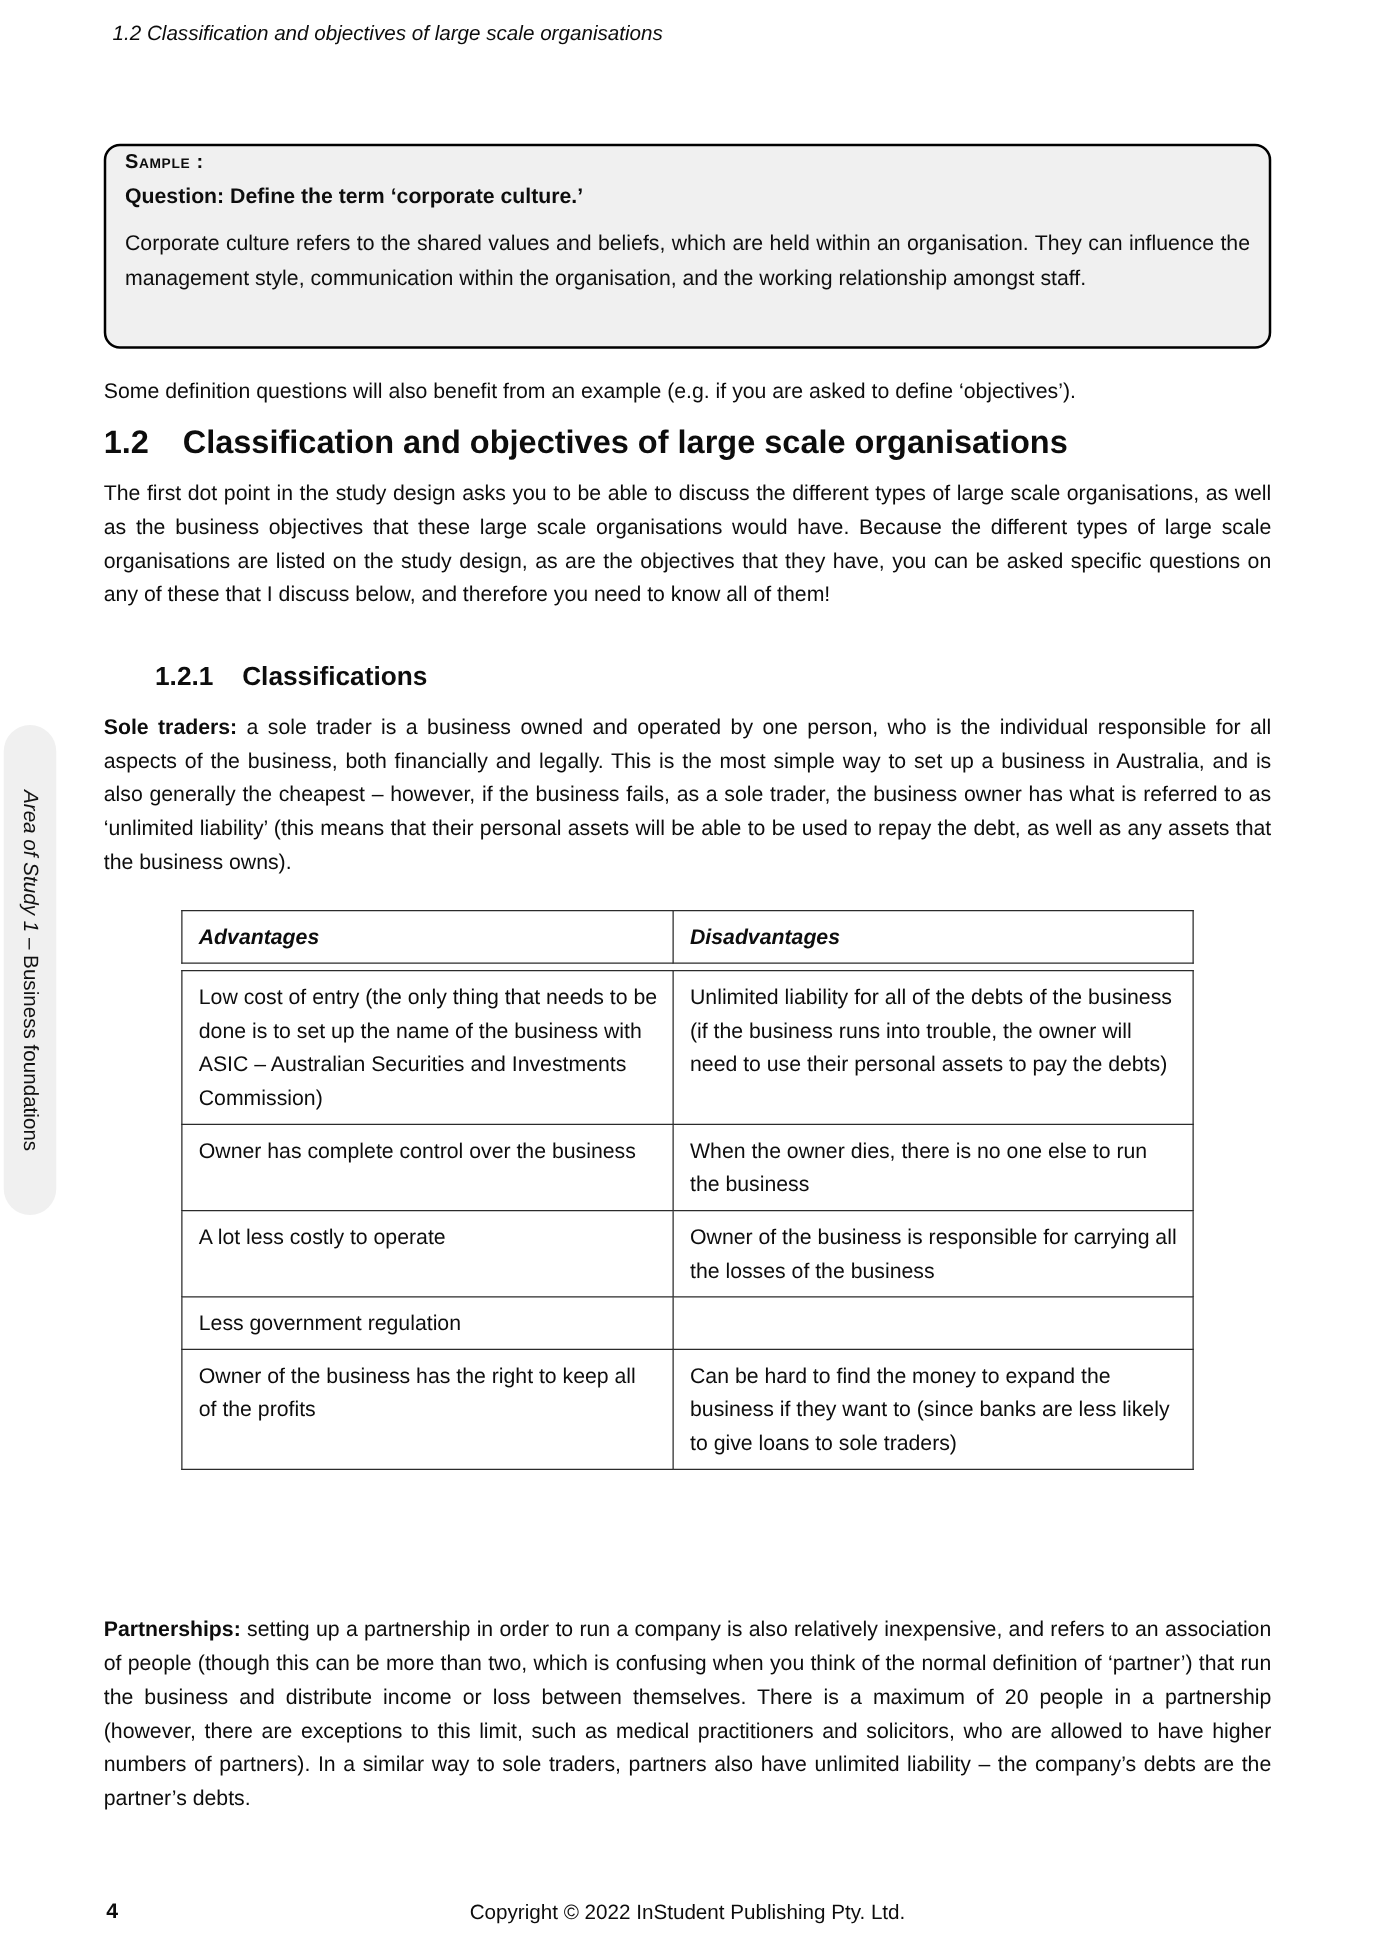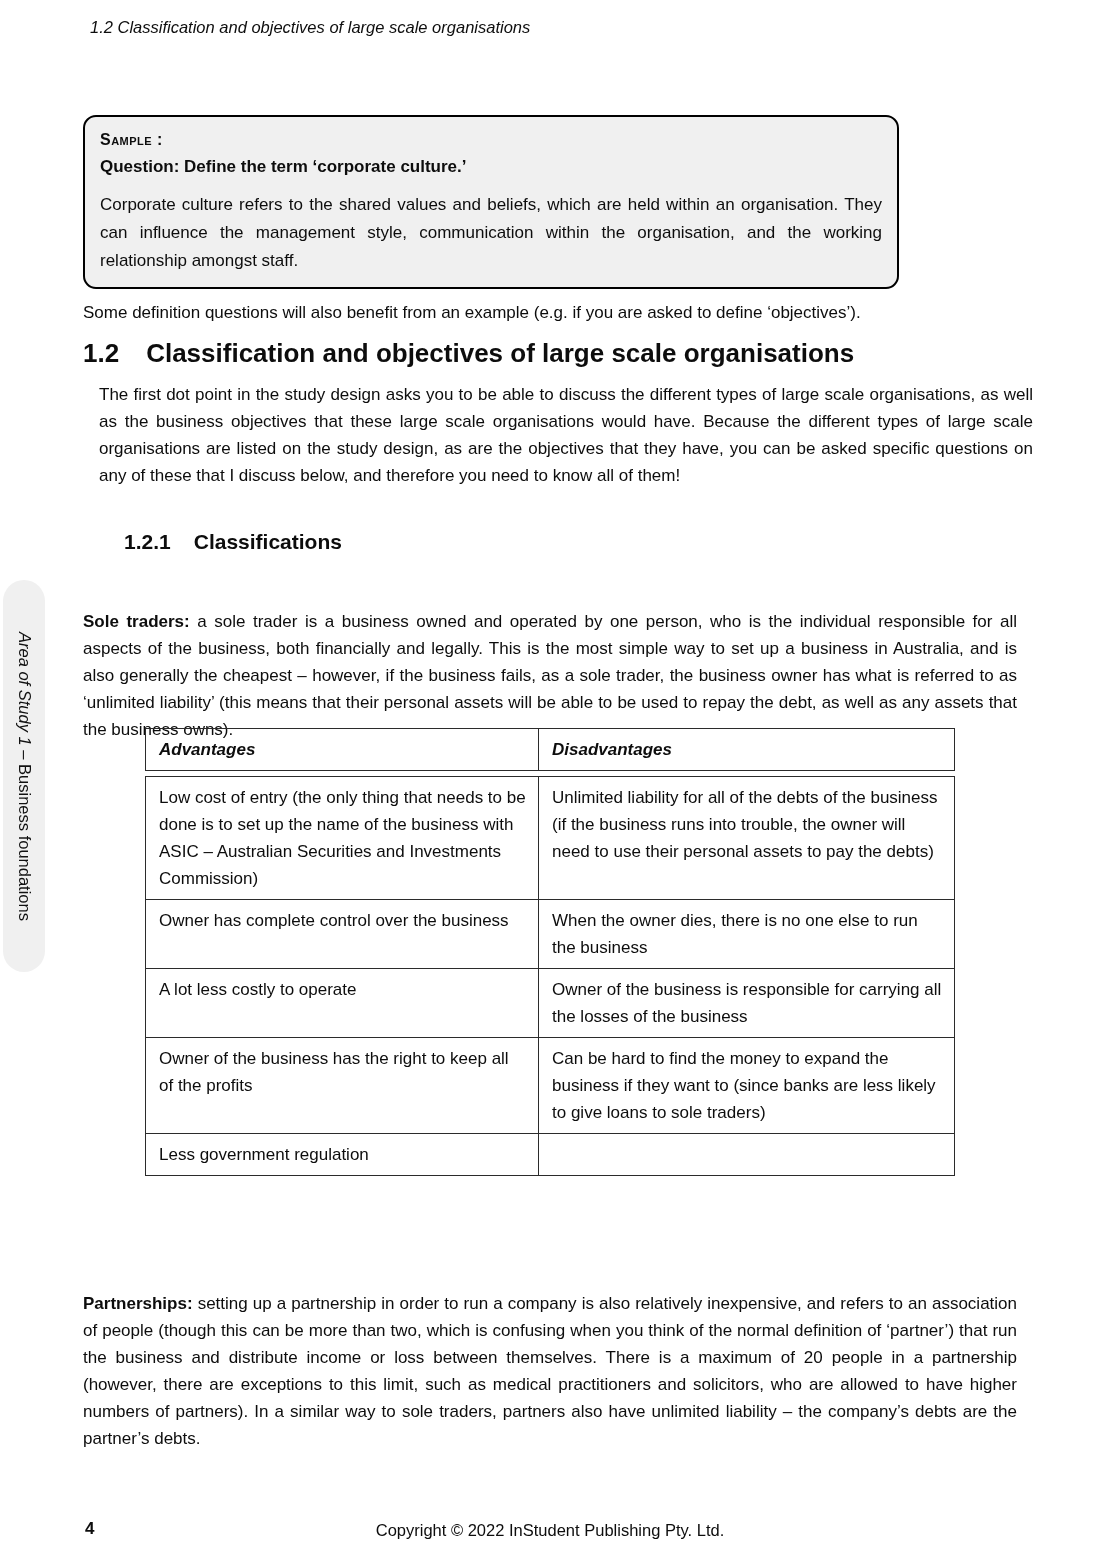--- a/index.html
+++ b/index.html
@@ -20,53 +20,53 @@
     background:#f0f0f0; border-radius:21px;
     display:flex; align-items:center; justify-content:center;
   }
   .sidebar-text {
     writing-mode:vertical-rl;
     font-size:16.5px; white-space:nowrap; color:#111;
   }
   .sidebar-text .it { font-style:italic; }
   
   .sample-box {
-    position:absolute; left:83px; top:115px; width:816px; min-height:164px;
+    position:absolute; left:83px; top:115px; width:934px; min-height:164px;
     background:#f0f0f0; border:2.5px solid #000; border-radius:13px;
-    padding:12px 15px 12px 15px;
+    padding:2px 15px 12px 15px;
   }
   .sample-label {
     font-weight:bold; font-variant:small-caps; font-size:16px;
     letter-spacing:0.5px; line-height:22px;
   }
   .sample-question { font-weight:bold; font-size:17px; line-height:26px; margin-top:3px; }
   .sample-body {
     font-size:17px; line-height:28px; text-align:justify; margin-top:11px;
   }
   .note {
     position:absolute; left:83px; top:301px; width:934px;
     font-size:17px; line-height:24px;
   }
   .h-section {
     position:absolute; left:83px; top:337px; width:934px;
     font-size:26px; font-weight:bold; line-height:32px;
   }
   .h-section .num { margin-right:27px; }
   .section-body {
     position:absolute; left:83px; top:381px; width:934px;
-    font-size:17px; line-height:27px; text-align:justify;margin-left:16px;
+    font-size:17px; line-height:27px; text-align:justify;
   }
   .h-subsection {
     position:absolute; left:83px; top:528px; width:934px;
     font-size:21px; font-weight:bold; line-height:27px;margin-left:41px;
   }
   .h-subsection .num { margin-right:23px; }
   .sole-traders {
     position:absolute; left:83px; top:568px; width:934px;
-    font-size:17px; line-height:27px; text-align:justify;margin-top:40px;
+    font-size:17px; line-height:27px; text-align:justify;
   }
   .lead-bold { font-weight:bold; }
   
   .adv-wrap { position:absolute; left:145px; top:728px; width:810px; }
   table.adv { width:810px; border-collapse:collapse; table-layout:fixed; }
   table.adv td, table.adv th {
     border:1.5px solid #2b2b2b; vertical-align:top;
     font-size:17px; line-height:27px; text-align:left;
     padding:7px 11px 7px 13px;
   }
@@ -142,26 +142,26 @@
     </tr>
     <tr>
       <td>Owner has complete control over the business</td>
       <td>When the owner dies, there is no one else to run the business</td>
     </tr>
     <tr>
       <td>A lot less costly to operate</td>
       <td>Owner of the business is responsible for carrying all the losses of the business</td>
     </tr>
     <tr>
+      <td>Less government regulation</td>
+      <td></td>
+    </tr>
+    <tr>
       <td>Owner of the business has the right to keep all of the profits</td>
       <td>Can be hard to find the money to expand the business if they want to (since banks are less likely to give loans to sole traders)</td>
-    </tr>
-    <tr>
-      <td>Less government regulation</td>
-      <td></td>
     </tr>
   </tbody>
     </table>
 </div>
 
 <div class="partnerships">
   <span class="lead-bold">Partnerships:</span><span> setting up a partnership in order to run a company is also relatively inexpensive, and refers to an association of people (though this can be more than two, which is confusing when you think of the normal definition of ‘partner’) that run the business and distribute income or loss between themselves. There is a maximum of 20 people in a partnership (however, there are exceptions to this limit, such as medical practitioners and solicitors, who are allowed to have higher numbers of partners). In a similar way to sole traders, partners also have unlimited liability – the company’s debts are the partner’s debts.</span>
 </div>
 
 <div class="footer-pagenum">4</div>

